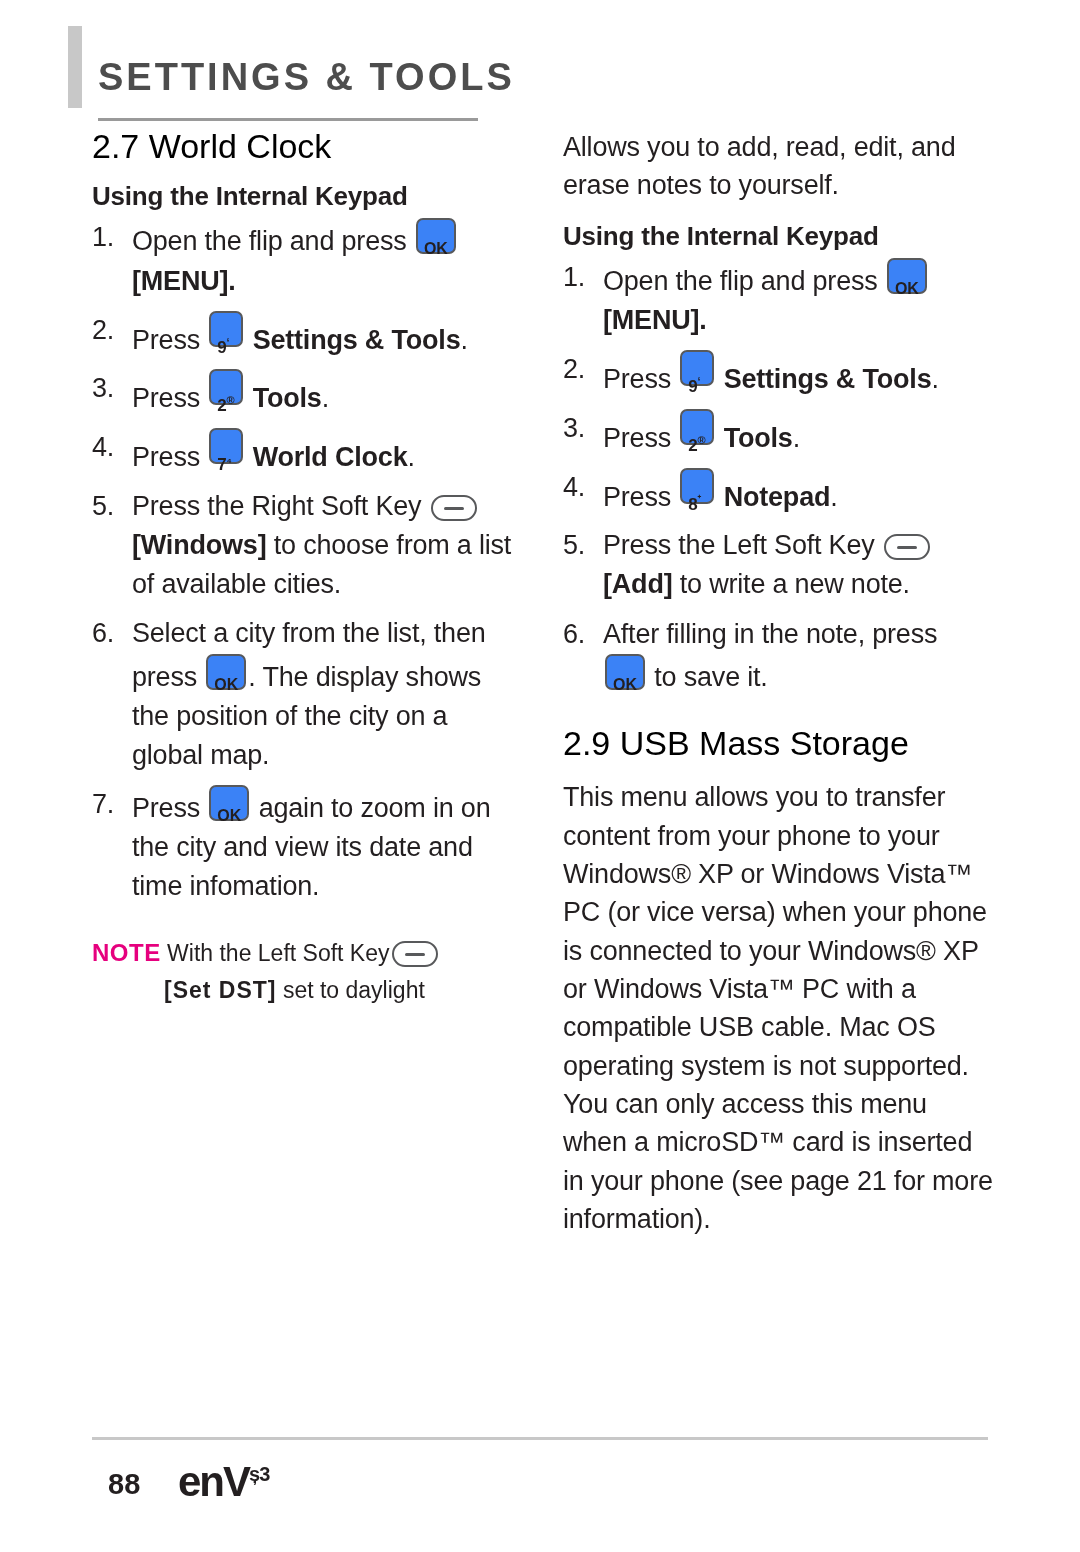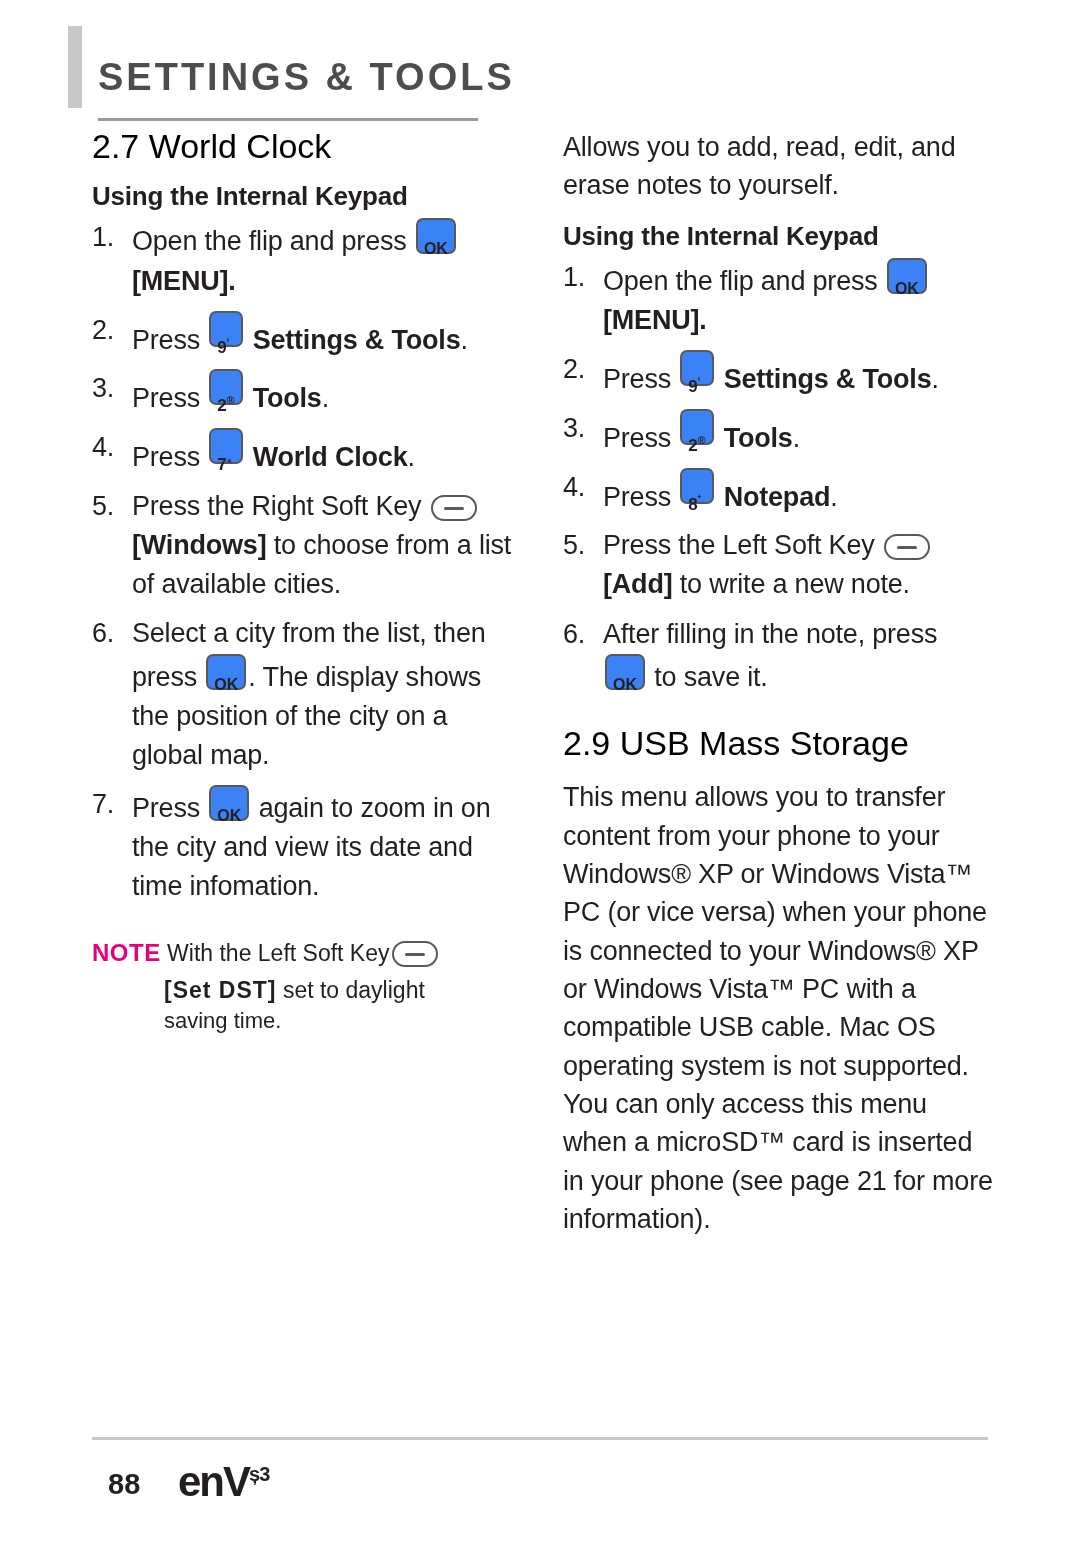--- a/index.html
+++ b/index.html
@@ -269,21 +269,20 @@
     <span class="num">7.</span>
     <span>Press </span><span class="key ok">OK</span><span> again to zoom in on the city and view its date and time infomation.</span>
   </div>
 
   <div class="note">
     <span class="note-label">NOTE</span>
     <span>With the Left Soft Key</span><span class="softkey"></span>
     <div class="note-line2">
       <span class="dst">[Set DST]</span><span> set to daylight</span>
     </div>
-    <div class="note-line3">saving time.</div>
   </div>
 </div>
 
 <div class="col col-right">
 
 
   <p class="body">Allows you to add, read, edit, and erase notes to yourself.</p>
 
   <h3 class="sub">Using the Internal Keypad</h3>
 

